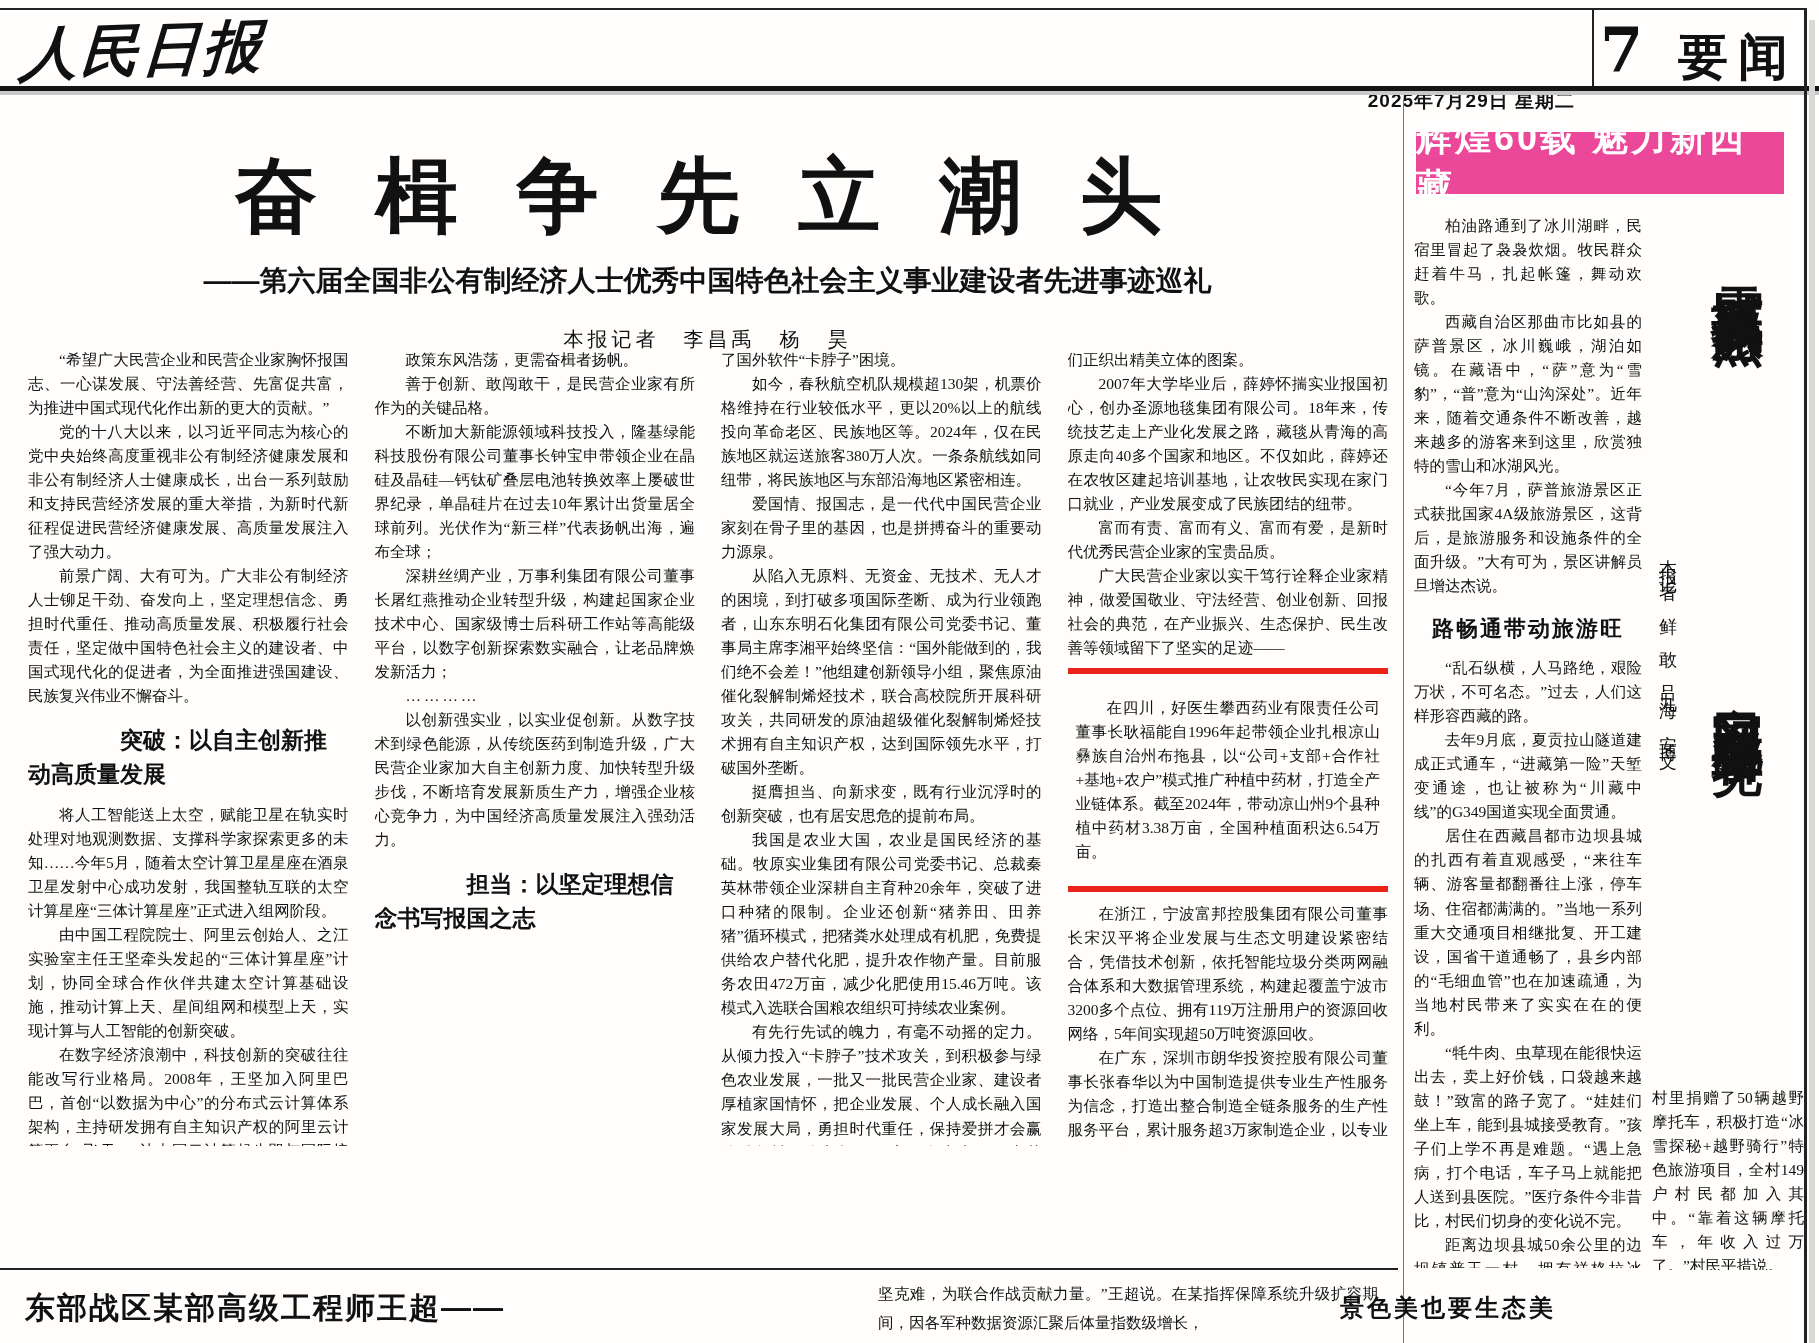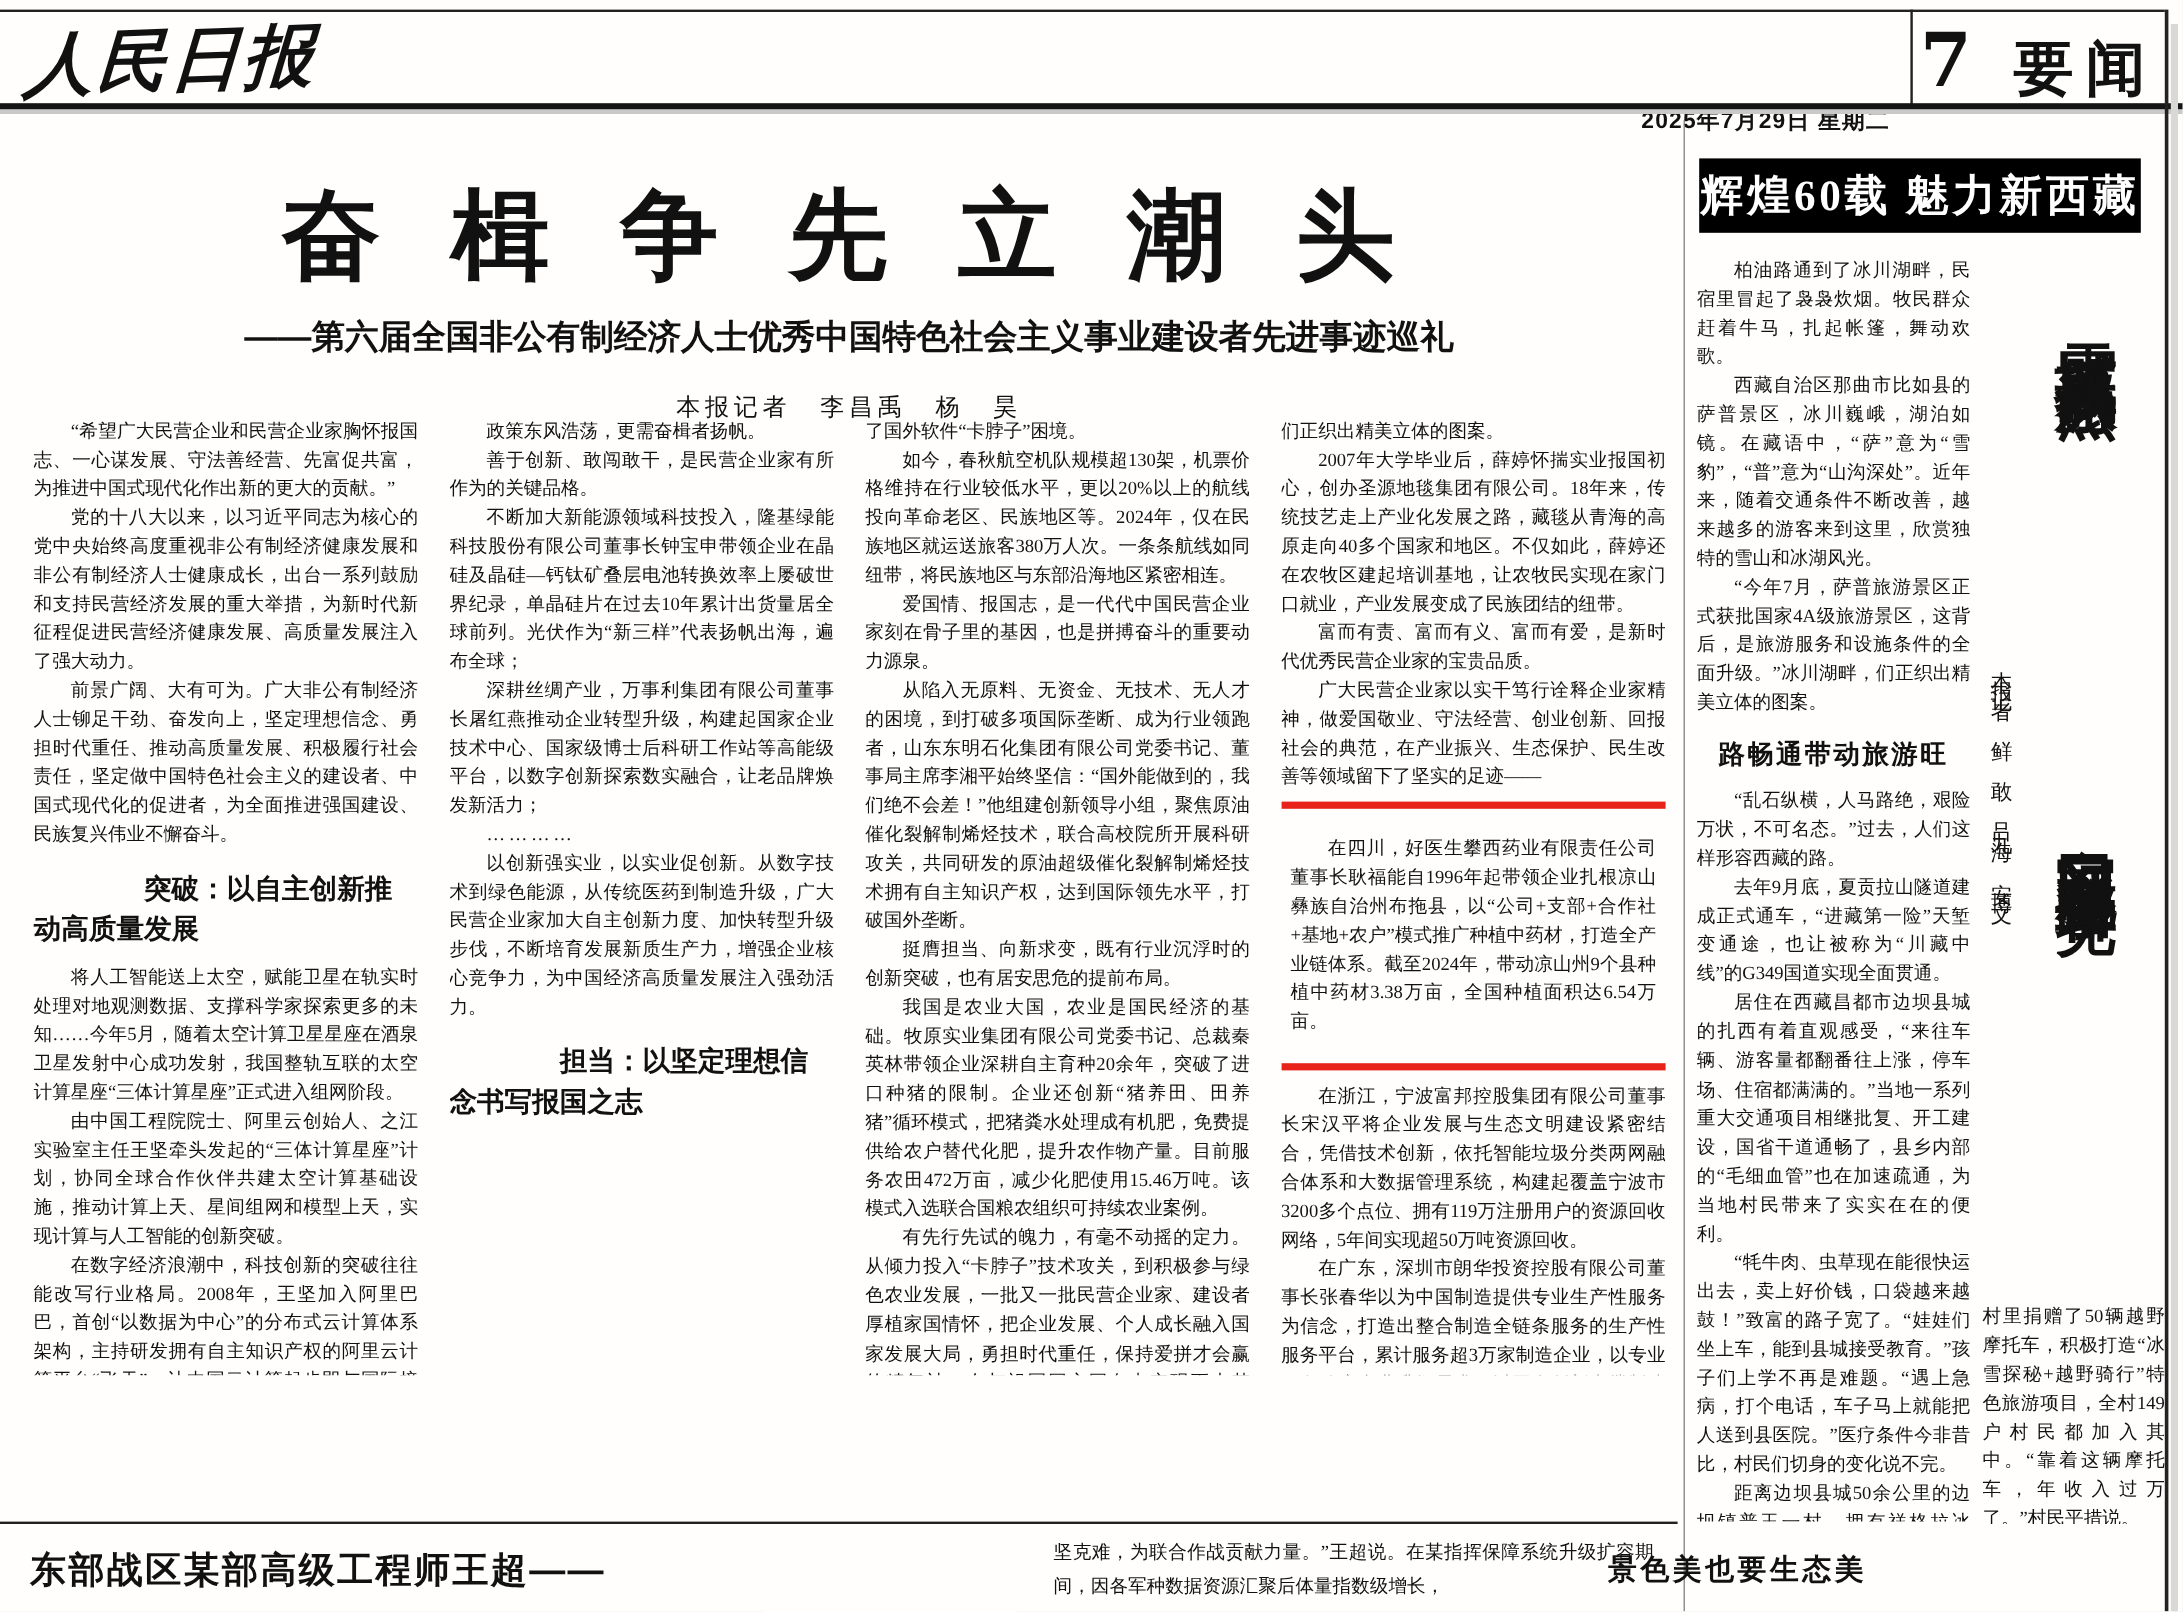--- a/index.html
+++ b/index.html
@@ -113,25 +113,25 @@
         <div class="para">在浙江，宁波富邦控股集团有限公司董事长宋汉平将企业发展与生态文明建设紧密结合，凭借技术创新，依托智能垃圾分类两网融合体系和大数据管理系统，构建起覆盖宁波市3200多个点位、拥有119万注册用户的资源回收网络，5年间实现超50万吨资源回收。</div>
         <div class="para">在广东，深圳市朗华投资控股有限公司董事长张春华以为中国制造提供专业生产性服务为信念，打造出整合制造全链条服务的生产性服务平台，累计服务超3万家制造企业，以专业服务响应产业升级需求，以平台创新支撑制造企业“走出去”。</div>
       </div>
   </div>
 
   <div class="abs" id="bottom-rule"></div>
   <div class="abs" id="bottom-title">东部战区某部高级工程师王超——</div>
   <div class="abs" id="bottom-fragment">坚克难，为联合作战贡献力量。”王超说。在某指挥保障系统升级扩容期间，因各军种数据资源汇聚后体量指数级增长，</div>
 
   <div class="abs" id="sidebar-divider"></div>
-  <div class="abs" id="side-banner" style="background: #000000; font-family: Liberation Serif, serif;">辉煌60载  魅力新西藏</div>
+  <div class="abs" id="side-banner" style="background: #ec4899;">辉煌60载  魅力新西藏</div>
   <div class="abs" id="side-col1">
       <div class="para">柏油路通到了冰川湖畔，民宿里冒起了袅袅炊烟。牧民群众赶着牛马，扎起帐篷，舞动欢歌。</div>
       <div class="para">西藏自治区那曲市比如县的萨普景区，冰川巍峨，湖泊如镜。在藏语中，“萨”意为“雪豹”，“普”意为“山沟深处”。近年来，随着交通条件不断改善，越来越多的游客来到这里，欣赏独特的雪山和冰湖风光。</div>
-      <div class="para">“今年7月，萨普旅游景区正式获批国家4A级旅游景区，这背后，是旅游服务和设施条件的全面升级。”冰川湖畔，们正织出精美立体的图案。</div>
+      <div class="para">“今年7月，萨普旅游景区正式获批国家4A级旅游景区，这背后，是旅游服务和设施条件的全面升级。”大有可为，景区讲解员旦增达杰说。</div>
       <div class="side-head">路畅通带动旅游旺</div>
       <div class="para">“乱石纵横，人马路绝，艰险万状，不可名态。”过去，人们这样形容西藏的路。</div>
       <div class="para">去年9月底，夏贡拉山隧道建成正式通车，“进藏第一险”天堑变通途，也让被称为“川藏中线”的G349国道实现全面贯通。</div>
       <div class="para">居住在西藏昌都市边坝县城的扎西有着直观感受，“来往车辆、游客量都翻番往上涨，停车场、住宿都满满的。”当地一系列重大交通项目相继批复、开工建设，国省干道通畅了，县乡内部的“毛细血管”也在加速疏通，为当地村民带来了实实在在的便利。</div>
       <div class="para">“牦牛肉、虫草现在能很快运出去，卖上好价钱，口袋越来越鼓！”致富的路子宽了。“娃娃们坐上车，能到县城接受教育。”孩子们上学不再是难题。“遇上急病，打个电话，车子马上就能把人送到县医院。”医疗条件今非昔比，村民们切身的变化说不完。</div>
       <div class="para">距离边坝县城50余公里的边坝镇普玉一村，拥有祥格拉冰川、宫噶蓝冰洞等珍贵自然景观。2024年初，边坝县政府向</div>
     </div>
   <div class="abs" id="side-col2">
       <div class="para noindent">村里捐赠了50辆越野摩托车，积极打造“冰雪探秘+越野骑行”特色旅游项目，全村149户村民都加入其中。“靠着这辆摩托车，年收入过万了。”村民平措说。</div>
     </div>

